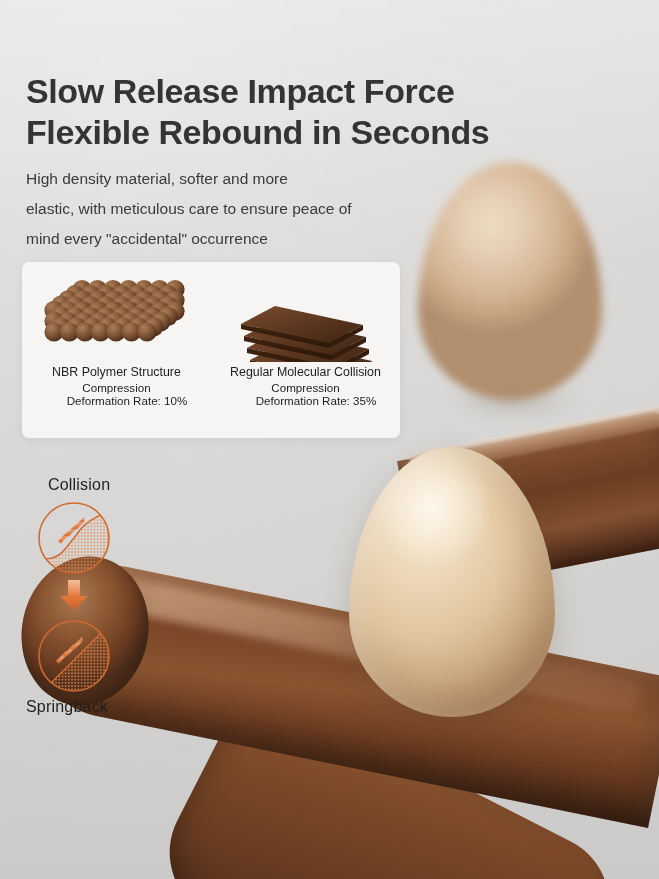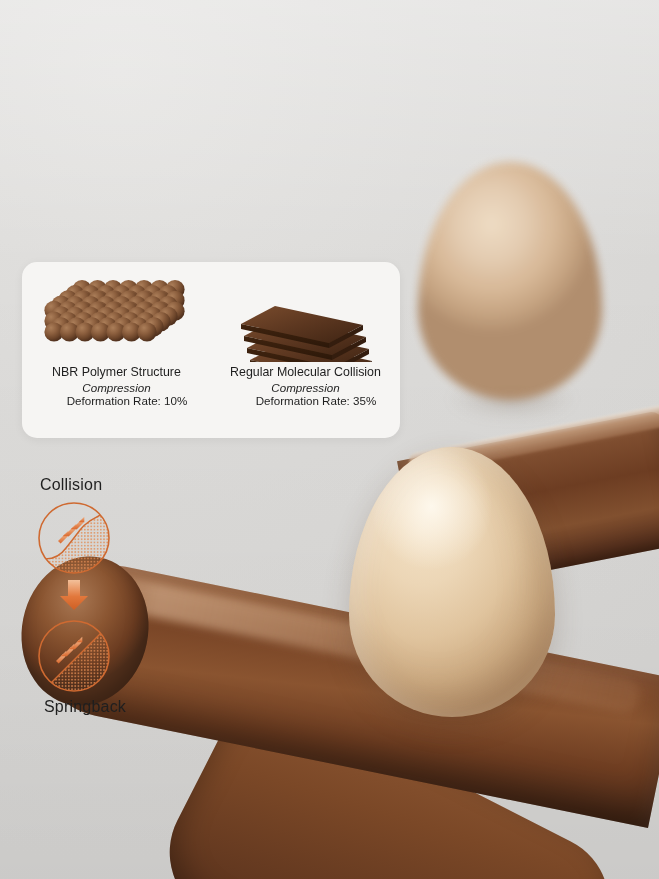--- a/index.html
+++ b/index.html
@@ -128,41 +128,41 @@
   .headline .l2{display:block;}
   .subcopy{
     position:absolute;left:26px;top:148px;width:400px;
     font-size:15.5px;line-height:30px;color:#3a3a3a;
   }
   .subcopy span{display:block;}
 
   
   .card{
     position:absolute;left:22px;top:262px;width:378px;height:176px;
-    background:#f6f5f3;border-radius:15px;
+    background:#f6f5f3;border-radius:7px;
     box-shadow:0 2px 10px rgba(0,0,0,.06);
   }
   .card-cols{display:flex;width:100%;height:100%;}
   .card-col{flex:1;display:flex;flex-direction:column;align-items:center;
     padding-top:14px;box-sizing:border-box;}
   .struct{height:86px;width:165px;position:relative;}
 
   .cap{
     text-align:center;color:#1e1e1e;font-size:11.6px;line-height:13.6px;
     margin-top:4px;
   }
   .cap .t1{display:block;font-size:12.4px;margin-bottom:1px;}
-  .cap .t2{display:block;font-style:italic;}
+  .cap .t2{display:block;}
   .cap .t3{display:block;margin-left:21px;}
 
   
   .cs{position:absolute;left:24px;top:476px;width:136px;}
   .cs-label{font-size:16px;color:#1f1f1f;letter-spacing:.2px;}
-  .cs-top-label{margin-left:16px;}
-  .cs-bottom-label{margin-left:20px;margin-top:4px;}
+  .cs-top-label{margin-left:24px;}
+  .cs-bottom-label{margin-left:2px;margin-top:4px;}
   .cs-circle{width:76px;height:76px;margin:6px 0 0 12px;position:relative;}
   .cs-arrow{width:76px;margin-left:12px;display:block;}
 </style>
 </head>
 <body>
 
 <div id="page">
 
   <div class="wall-shade"></div>
   <div class="floor-patch"></div>
@@ -176,21 +176,30 @@
     <div class="rail-front-hl"></div>
     <div class="rail-cap"></div>
   </div>
 
   <div class="egg-blur-shadow"></div>
   <div class="egg egg-blur"></div>
 
   <div class="egg-main-contact"></div>
   <div class="egg egg-main"></div>
 
-
+  <h1 class="headline">
+    <span class="l1">Slow Release Impact Force</span>
+    <span class="l2">Flexible Rebound in Seconds</span>
+  </h1>
+
+  <p class="subcopy">
+    <span>High density material, softer and more</span>
+    <span>elastic, with meticulous care to ensure peace of</span>
+    <span>mind every "accidental" occurrence</span>
+  </p>
 
   <div class="card">
     <div class="card-cols">
 
       <div class="card-col">
         <div class="struct">
           <svg width="165" height="86" viewBox="0 0 165 86">
             <defs>
               <radialGradient id="sg" cx="34%" cy="28%" r="70%">
                 <stop offset="0%" stop-color="#ab7e59"></stop>

